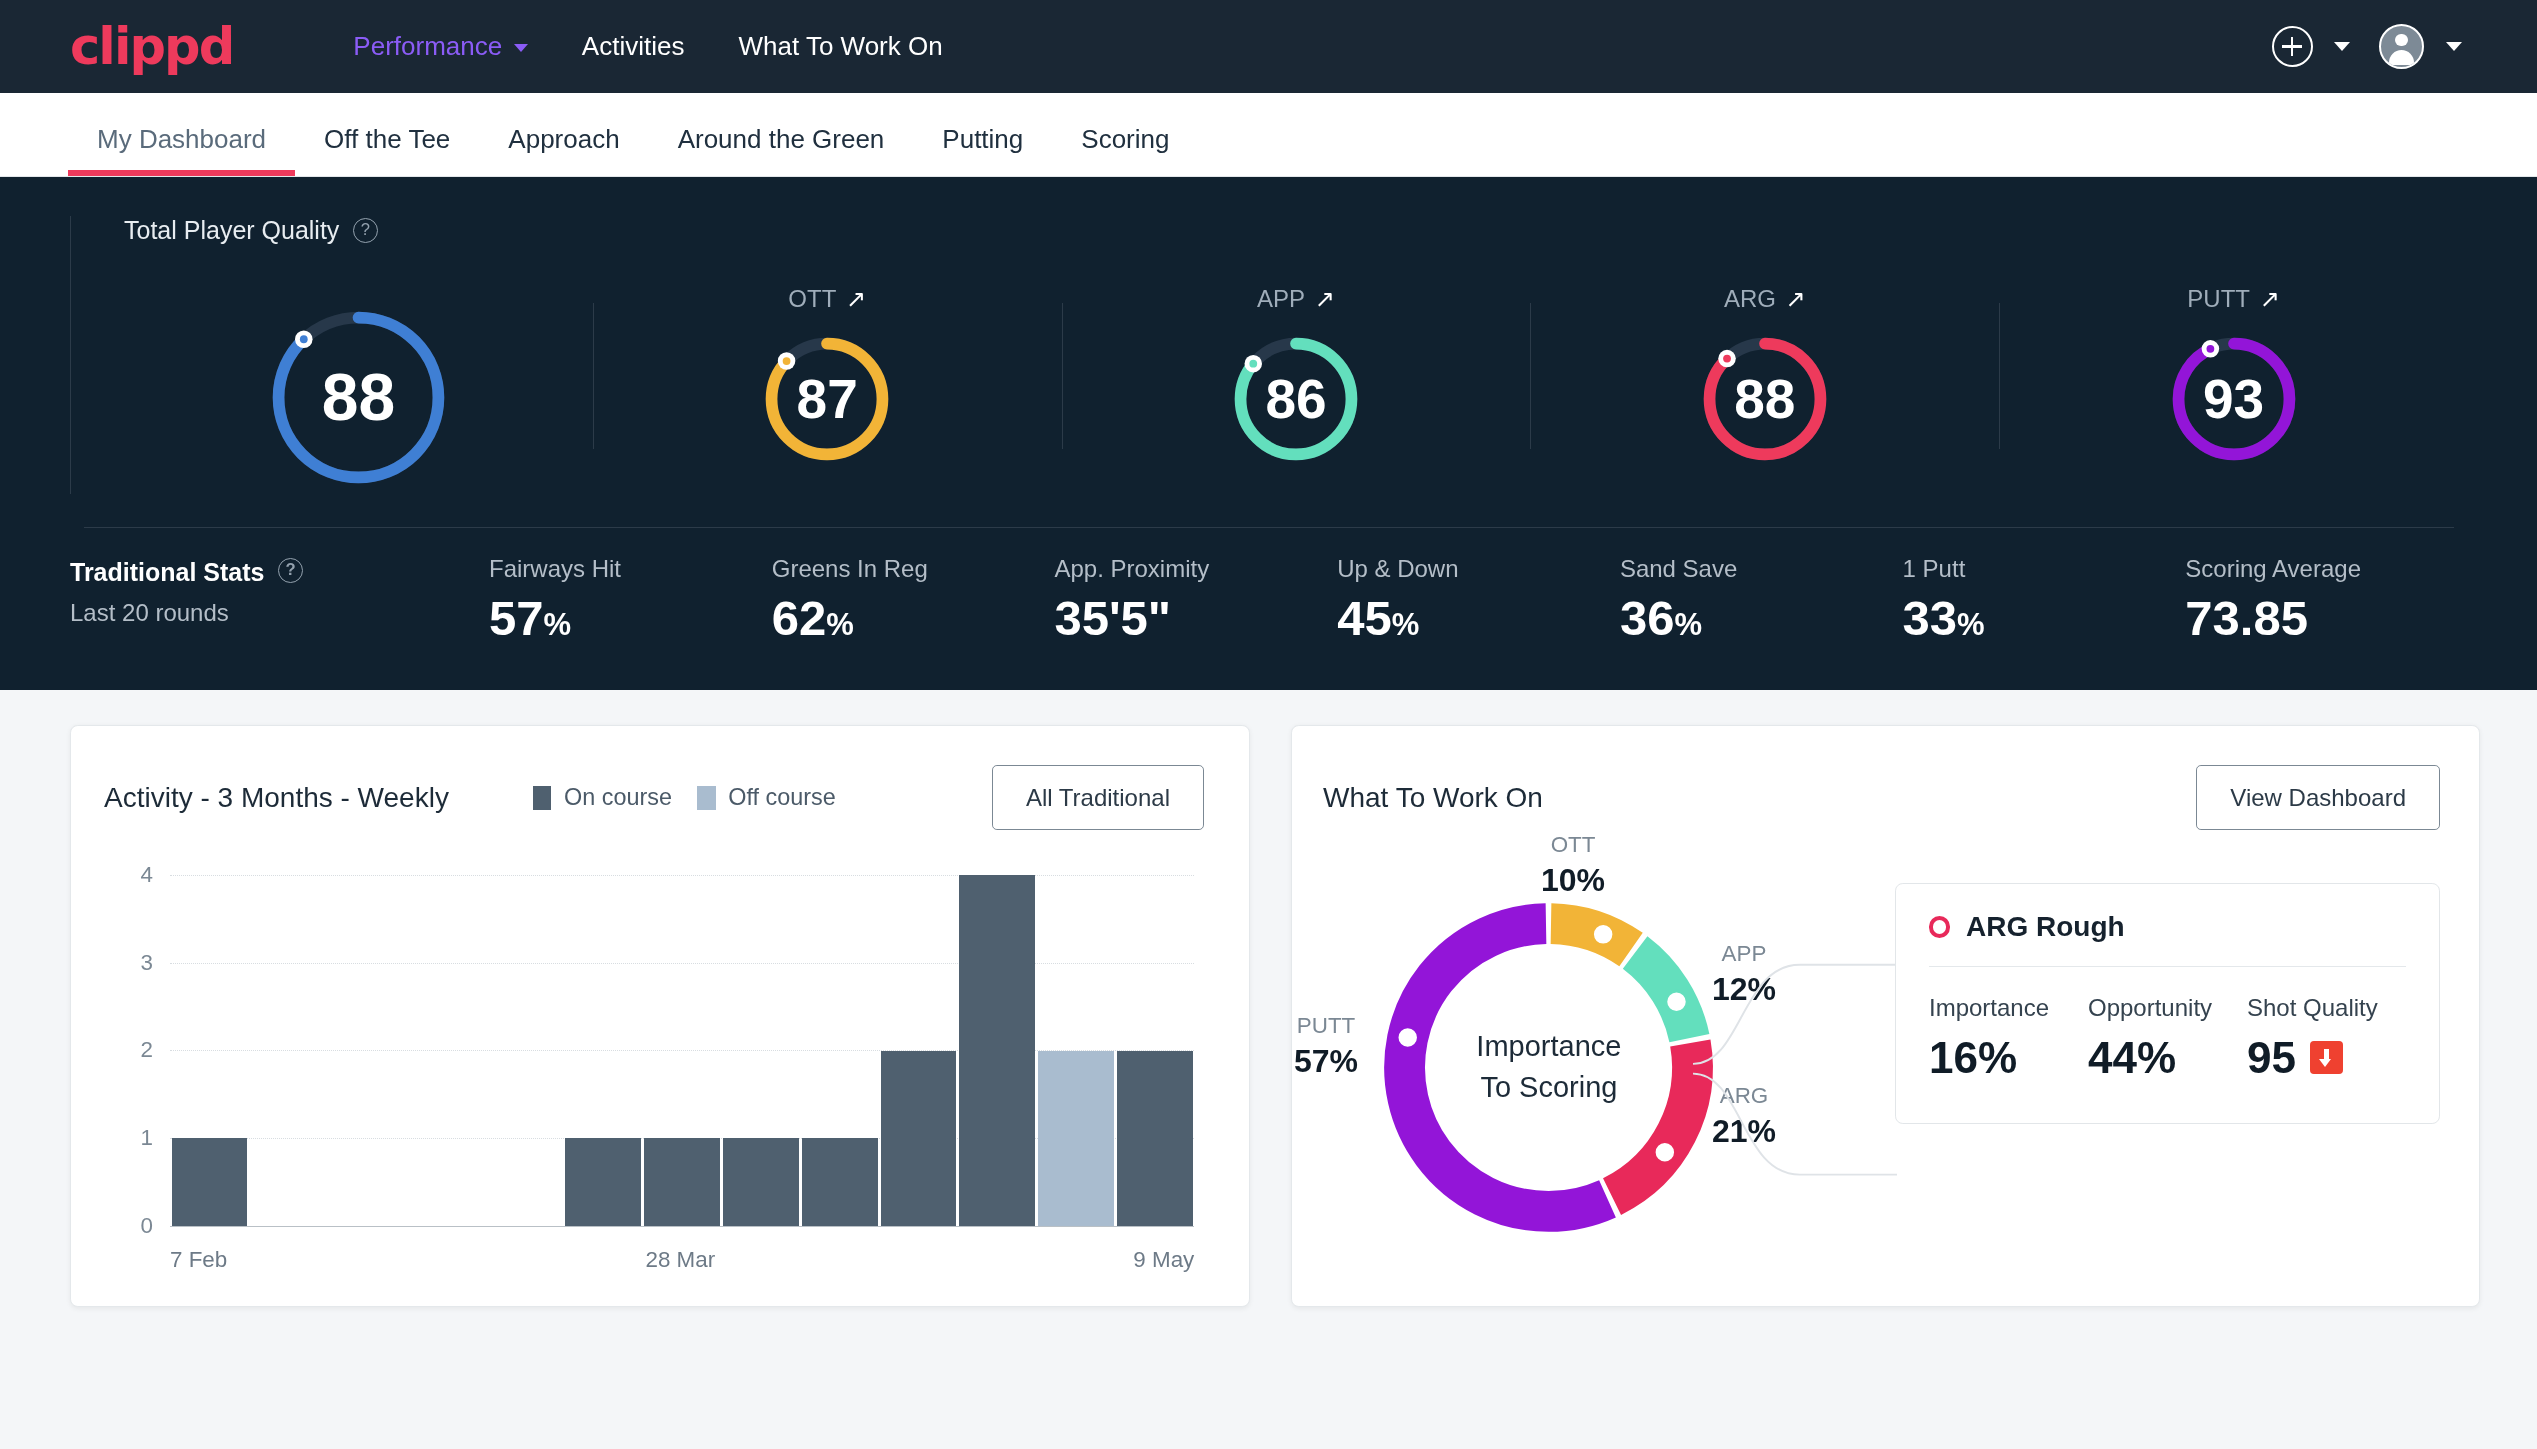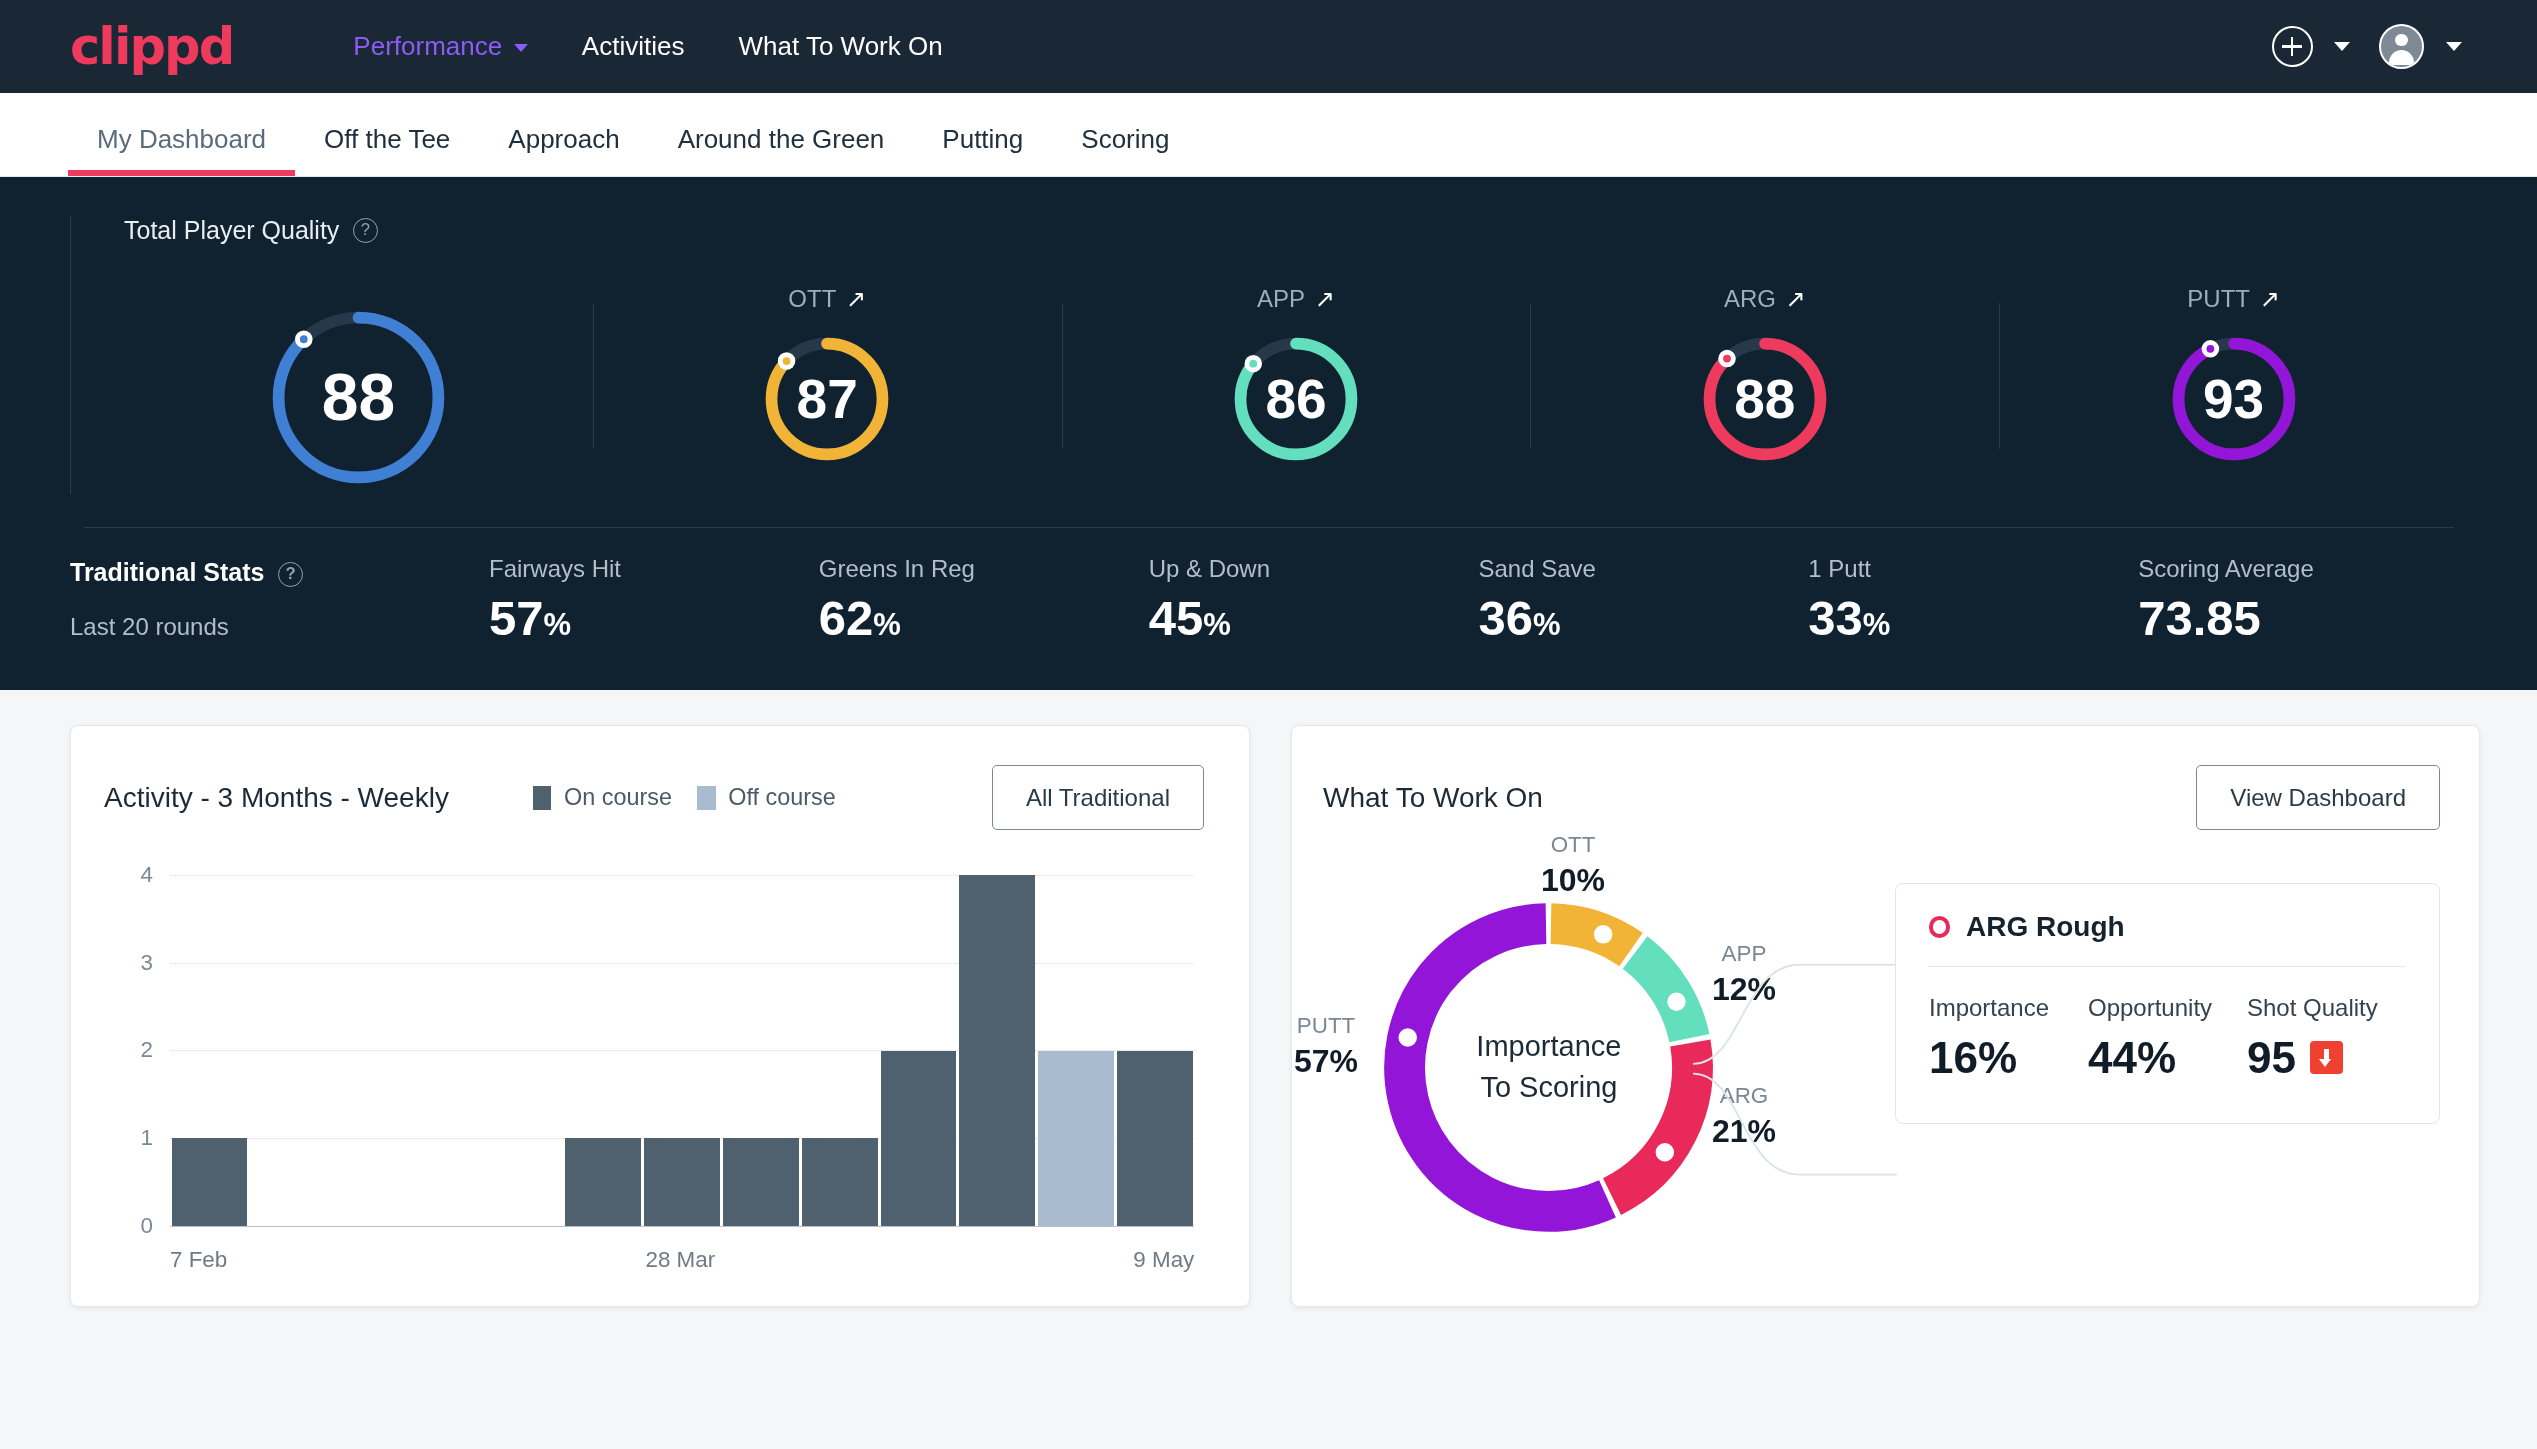--- a/index.html
+++ b/index.html
@@ -197,21 +197,21 @@
     color: #ffffff; font-weight: 700;
   }
 
   .divider-h { height: 1px; background: #2c3b49; margin: 33px 13.6px 0 13.6px; }
 
   
   .tstats { display: flex; align-items: flex-start; padding-top: 27px; }
   .tstats-title { width: 419px; flex-shrink: 0; padding-top: 3.9px; }
   .tstats-title .t1 {
     font-size: 25px; font-weight: 700; color: #ffffff;
-    display: flex; align-items: flex-end; gap: 13.6px; margin-bottom: 26px;
+    display: flex; align-items: flex-start; gap: 13.6px; margin-bottom: 12px;
   }
   .tstats-title .t2 { font-size: 24px; color: #b4bec8; }
   .stat { flex: 1; text-align: left; }
   .stat .lbl { font-size: 24px; color: #b4bec8; margin-bottom: 11.7px; }
   .stat .val {
     font-size: 49px; font-weight: 700; color: #ffffff; line-height: 1;
   }
   .stat .val .pct { font-size: 31px; font-weight: 700; }
 
   
@@ -437,20 +437,24 @@
     <div style="display:flex;flex:1" id="tstats">
         <div class="stat">
           <div class="lbl">Fairways Hit</div>
           <div class="val">57<span class="pct">%</span></div>
         </div>
         <div class="stat">
           <div class="lbl">Greens In Reg</div>
           <div class="val">62<span class="pct">%</span></div>
         </div>
         <div class="stat">
+          <div class="lbl">App. Proximity</div>
+          <div class="val">35'5"</div>
+        </div>
+        <div class="stat">
           <div class="lbl">Up &amp; Down</div>
           <div class="val">45<span class="pct">%</span></div>
         </div>
         <div class="stat">
           <div class="lbl">Sand Save</div>
           <div class="val">36<span class="pct">%</span></div>
         </div>
         <div class="stat">
           <div class="lbl">1 Putt</div>
           <div class="val">33<span class="pct">%</span></div>

